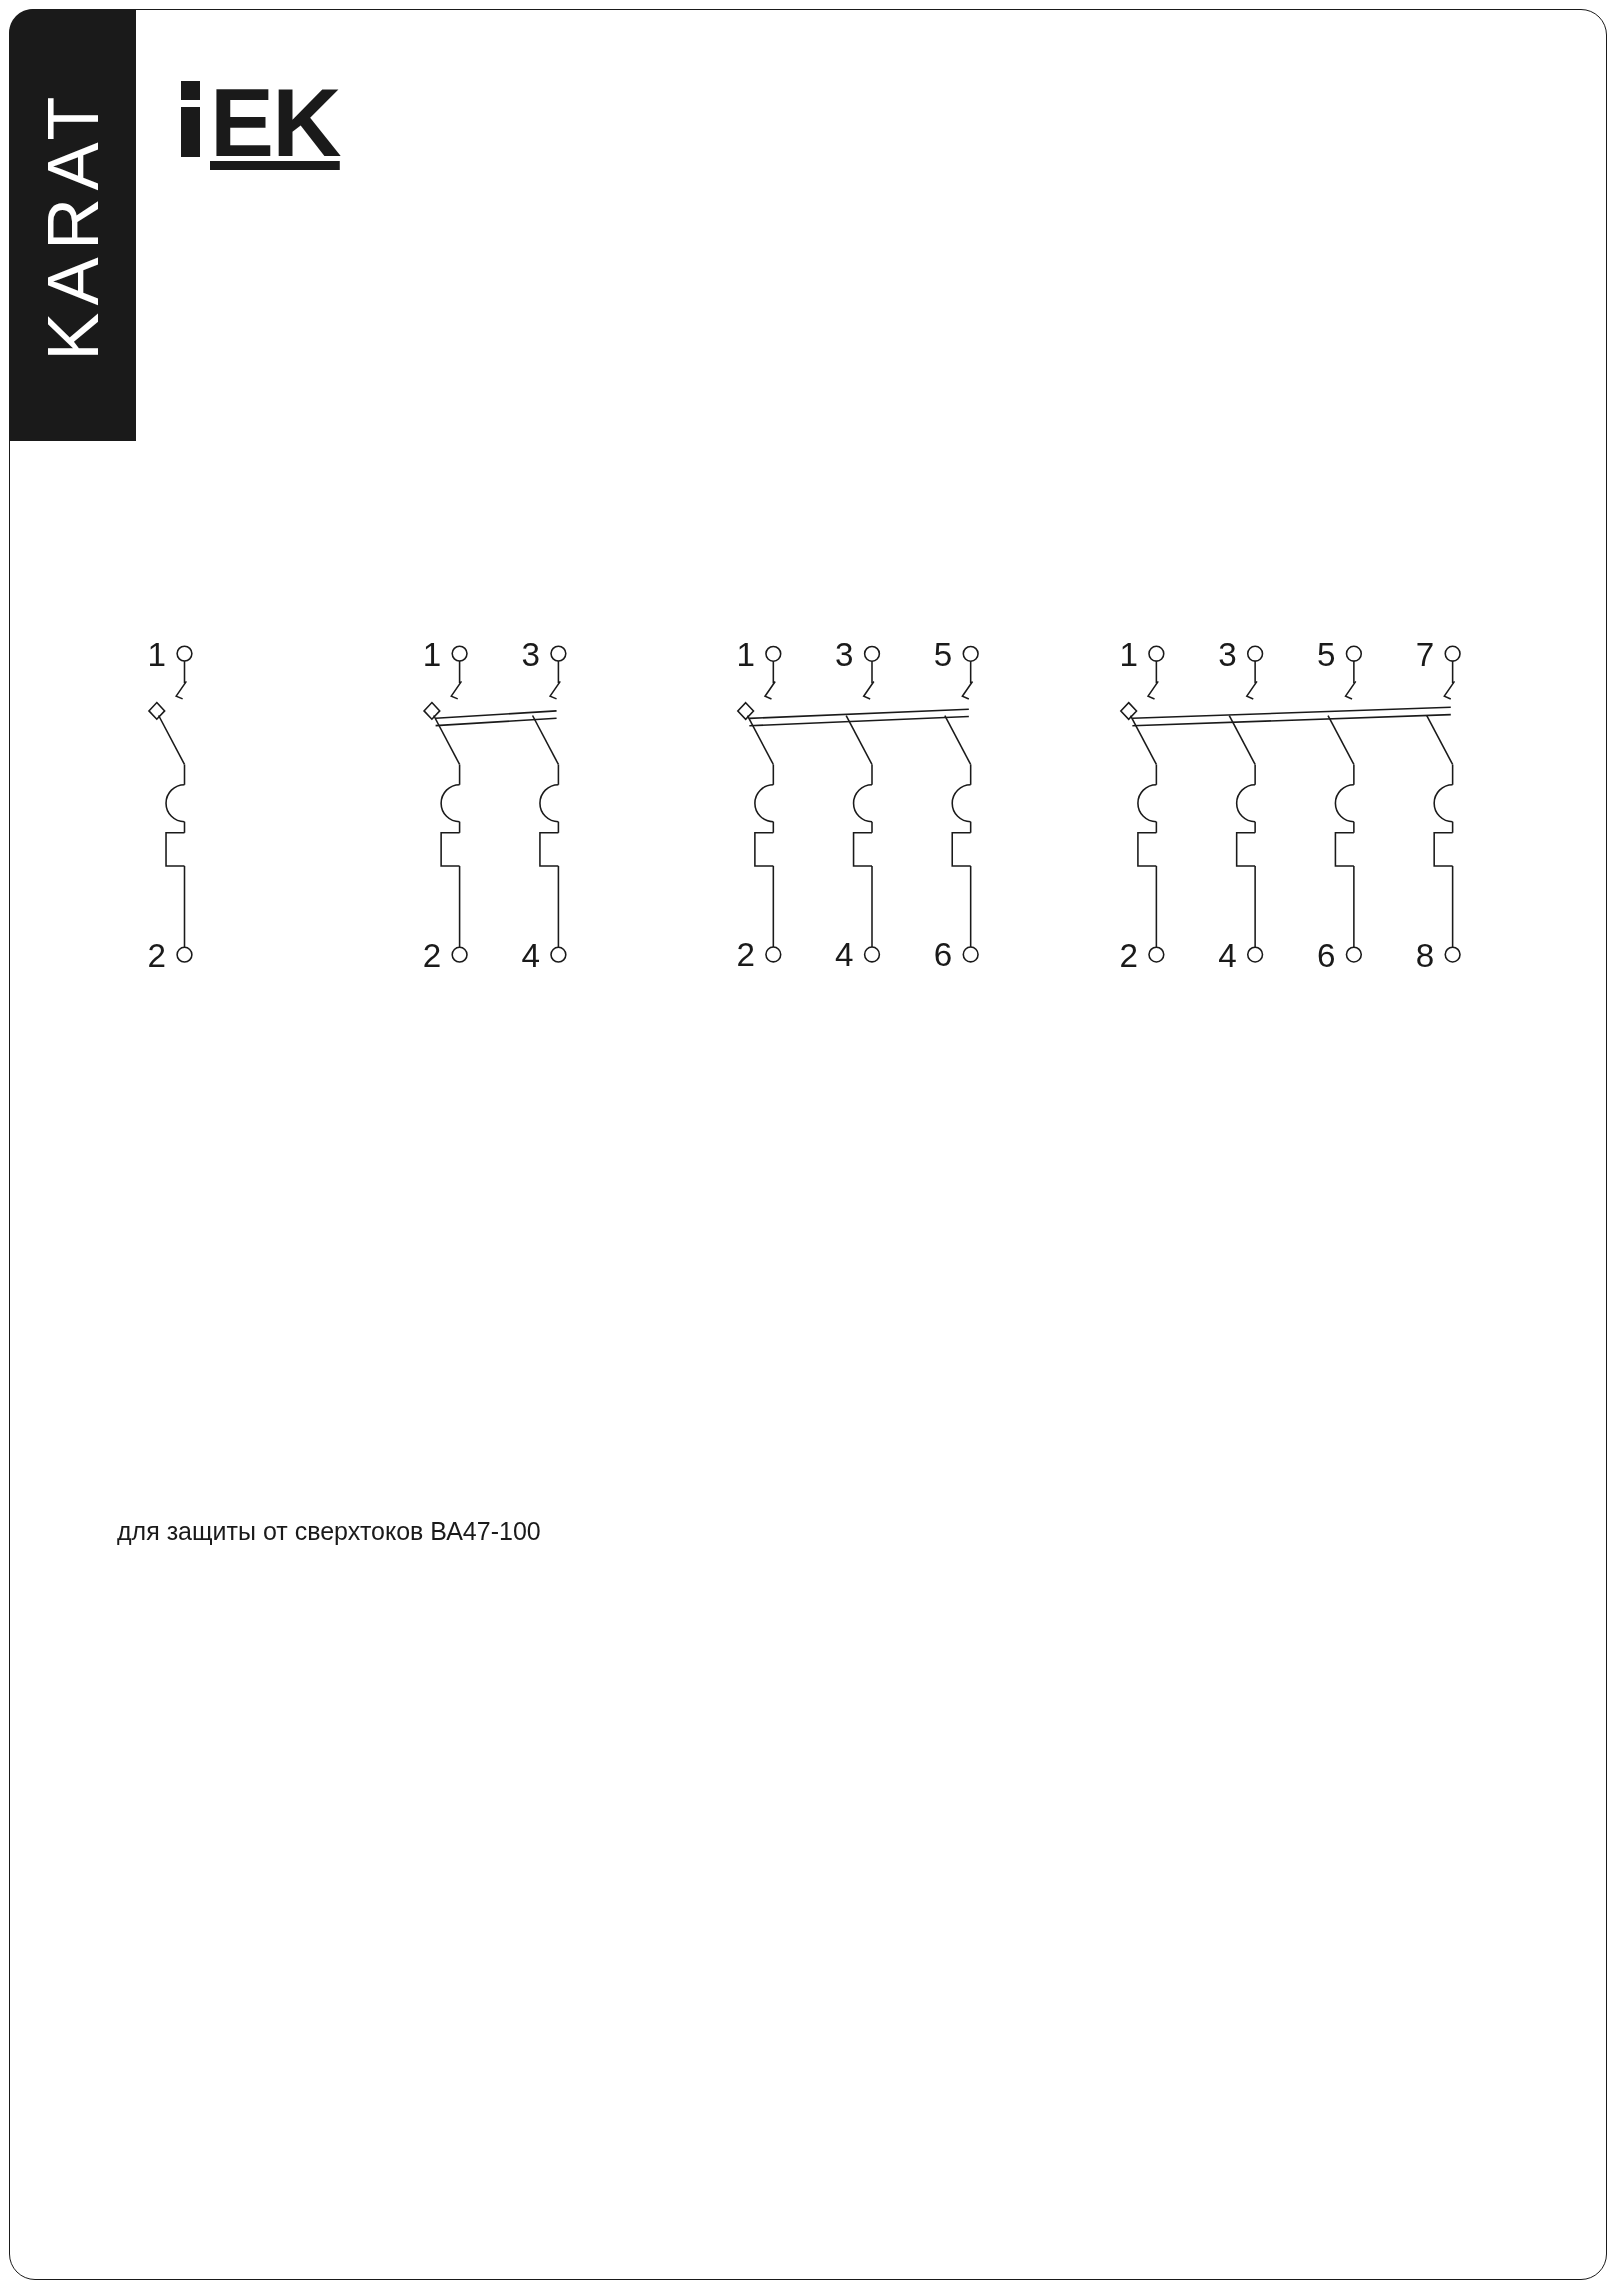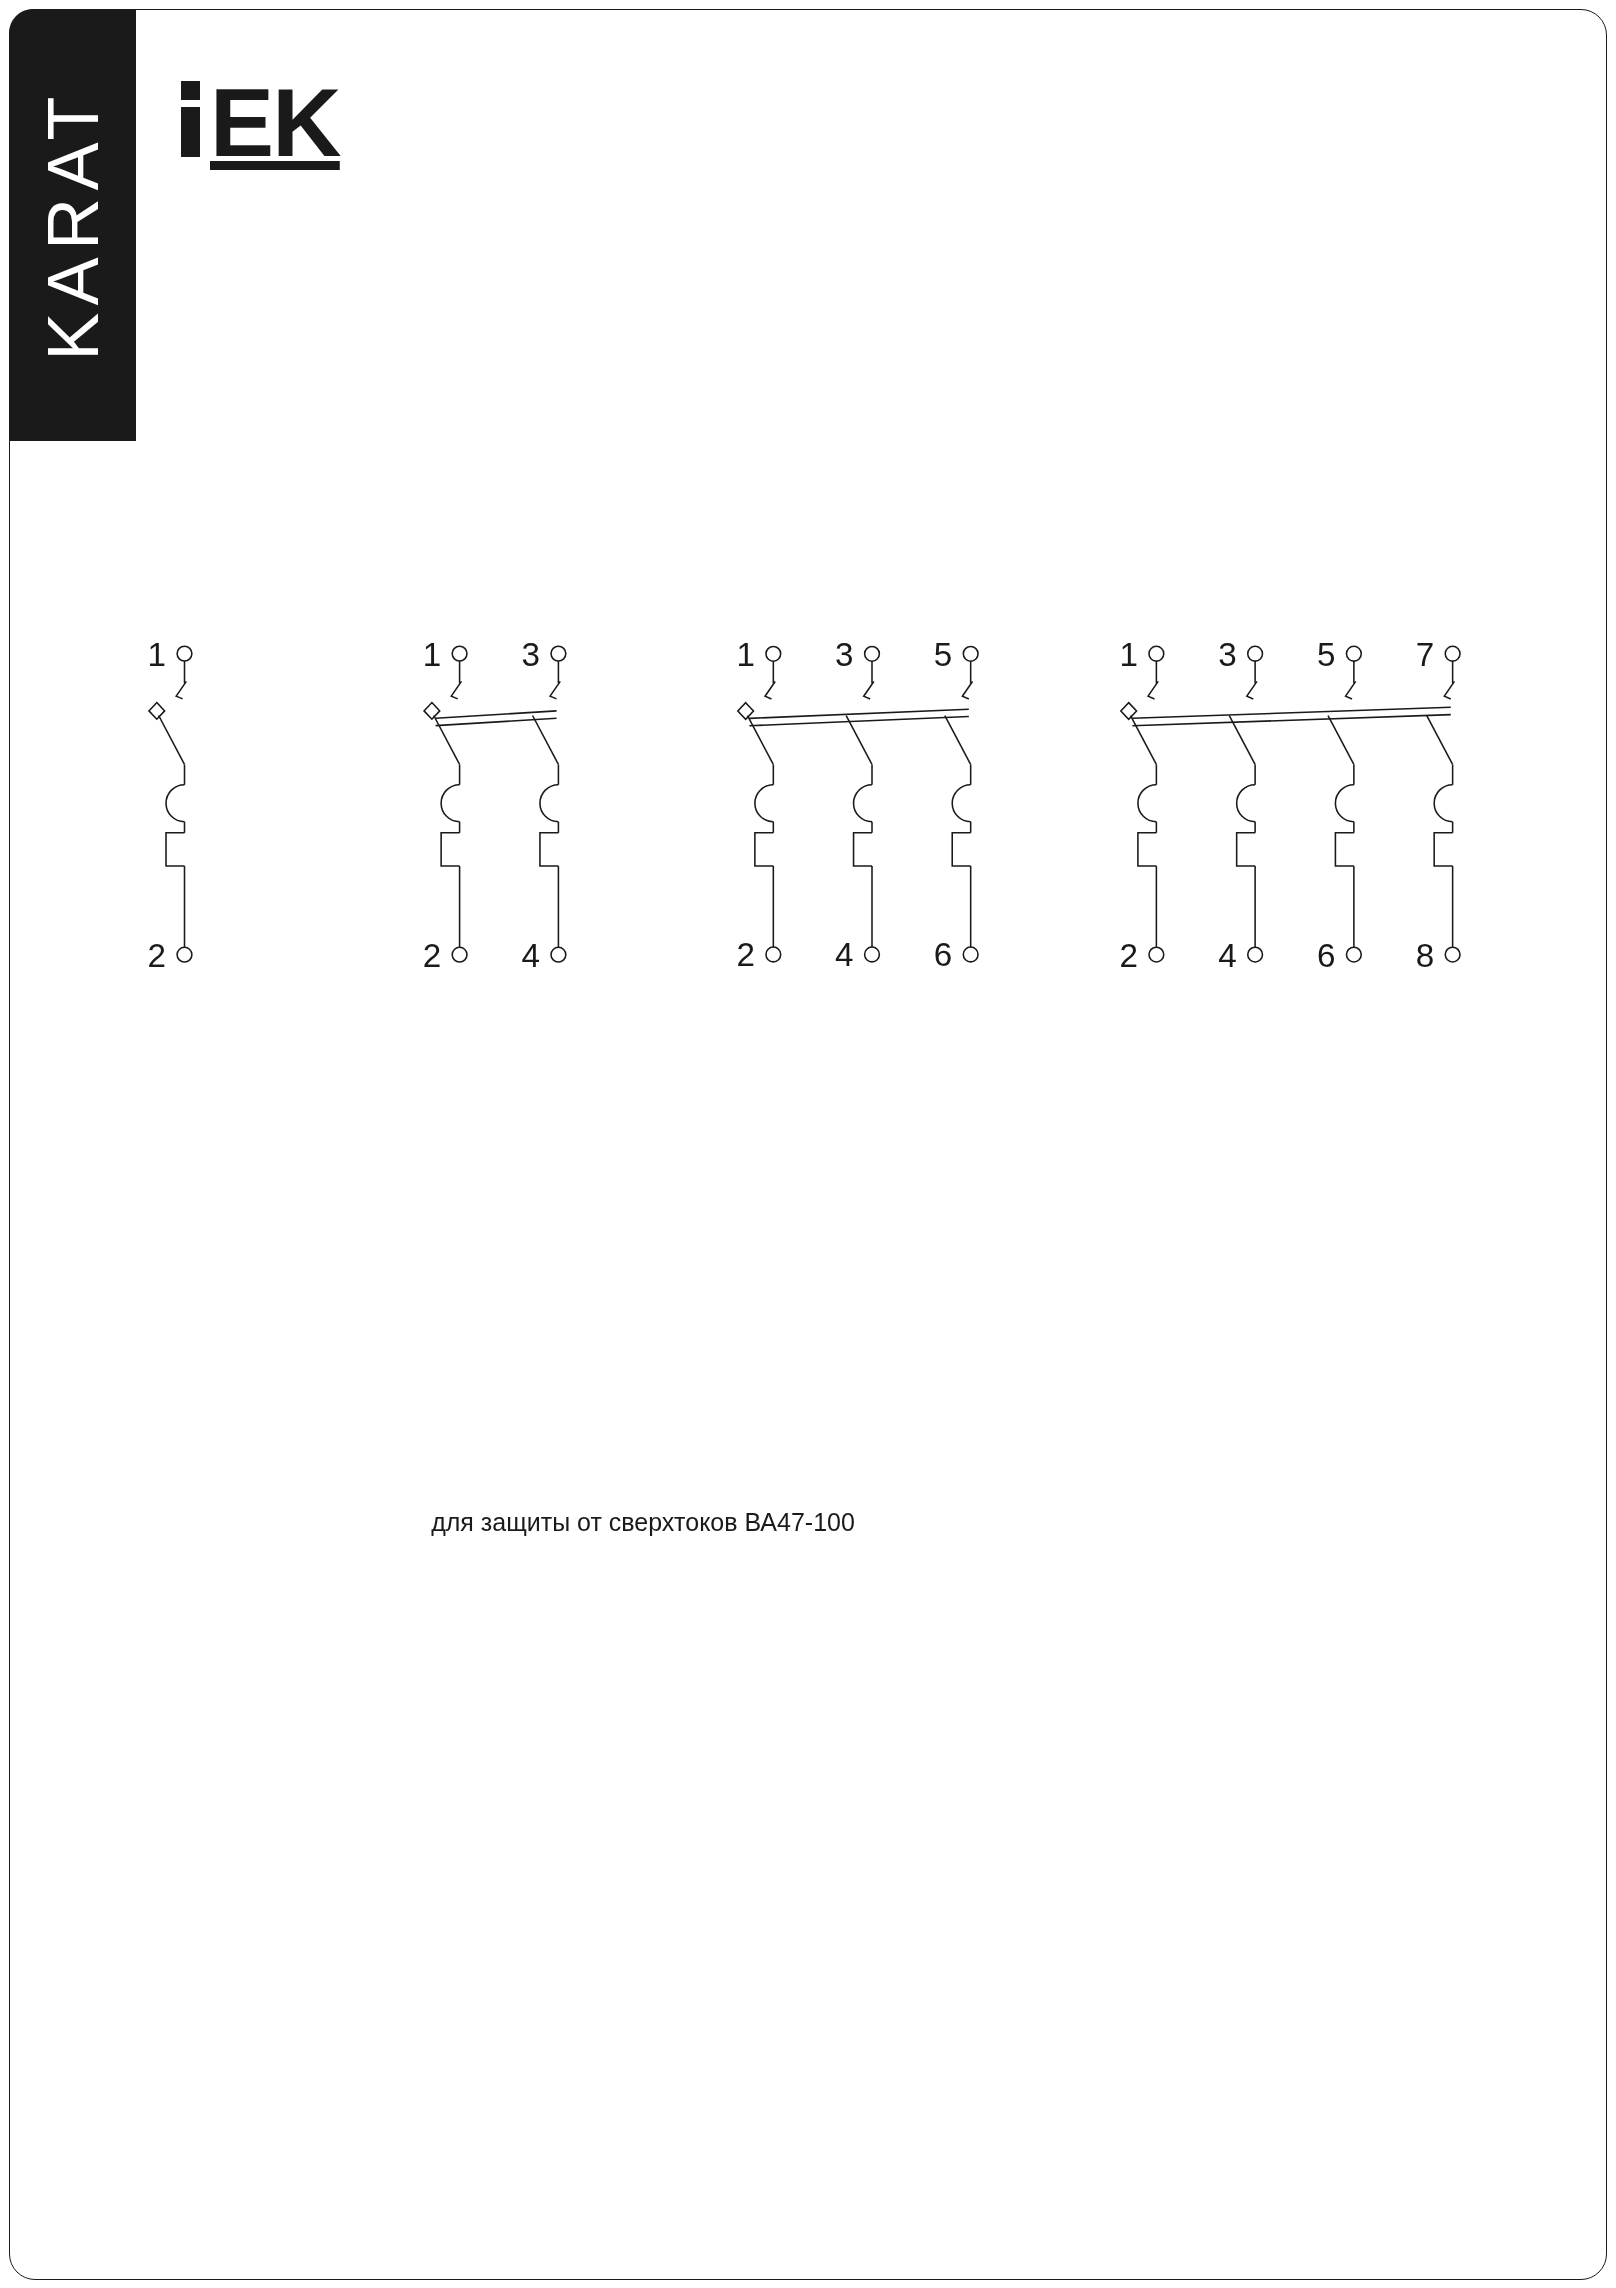--- a/index.html
+++ b/index.html
@@ -58,21 +58,21 @@
     font-size:36px;
     fill:var(--ink);
   }
 
   
   .caption {
     position:absolute; left:117px; top:1503px; width:1052px;
     font-size:25px; line-height:1.5; color:var(--ink);
   }
   .caption-line1 { text-align:justify; text-align-last:justify; }
-  .caption-line2 { text-align:center; margin-top:1px; }
+  .caption-line2 { text-align:left; margin-top:10px; }
 </style>
 </head>
 <body>
 
 <div class="page-frame"></div>
 
 <div class="brand-tab">
   <div class="brand-tab-label">KARAT</div>
 </div>
 

